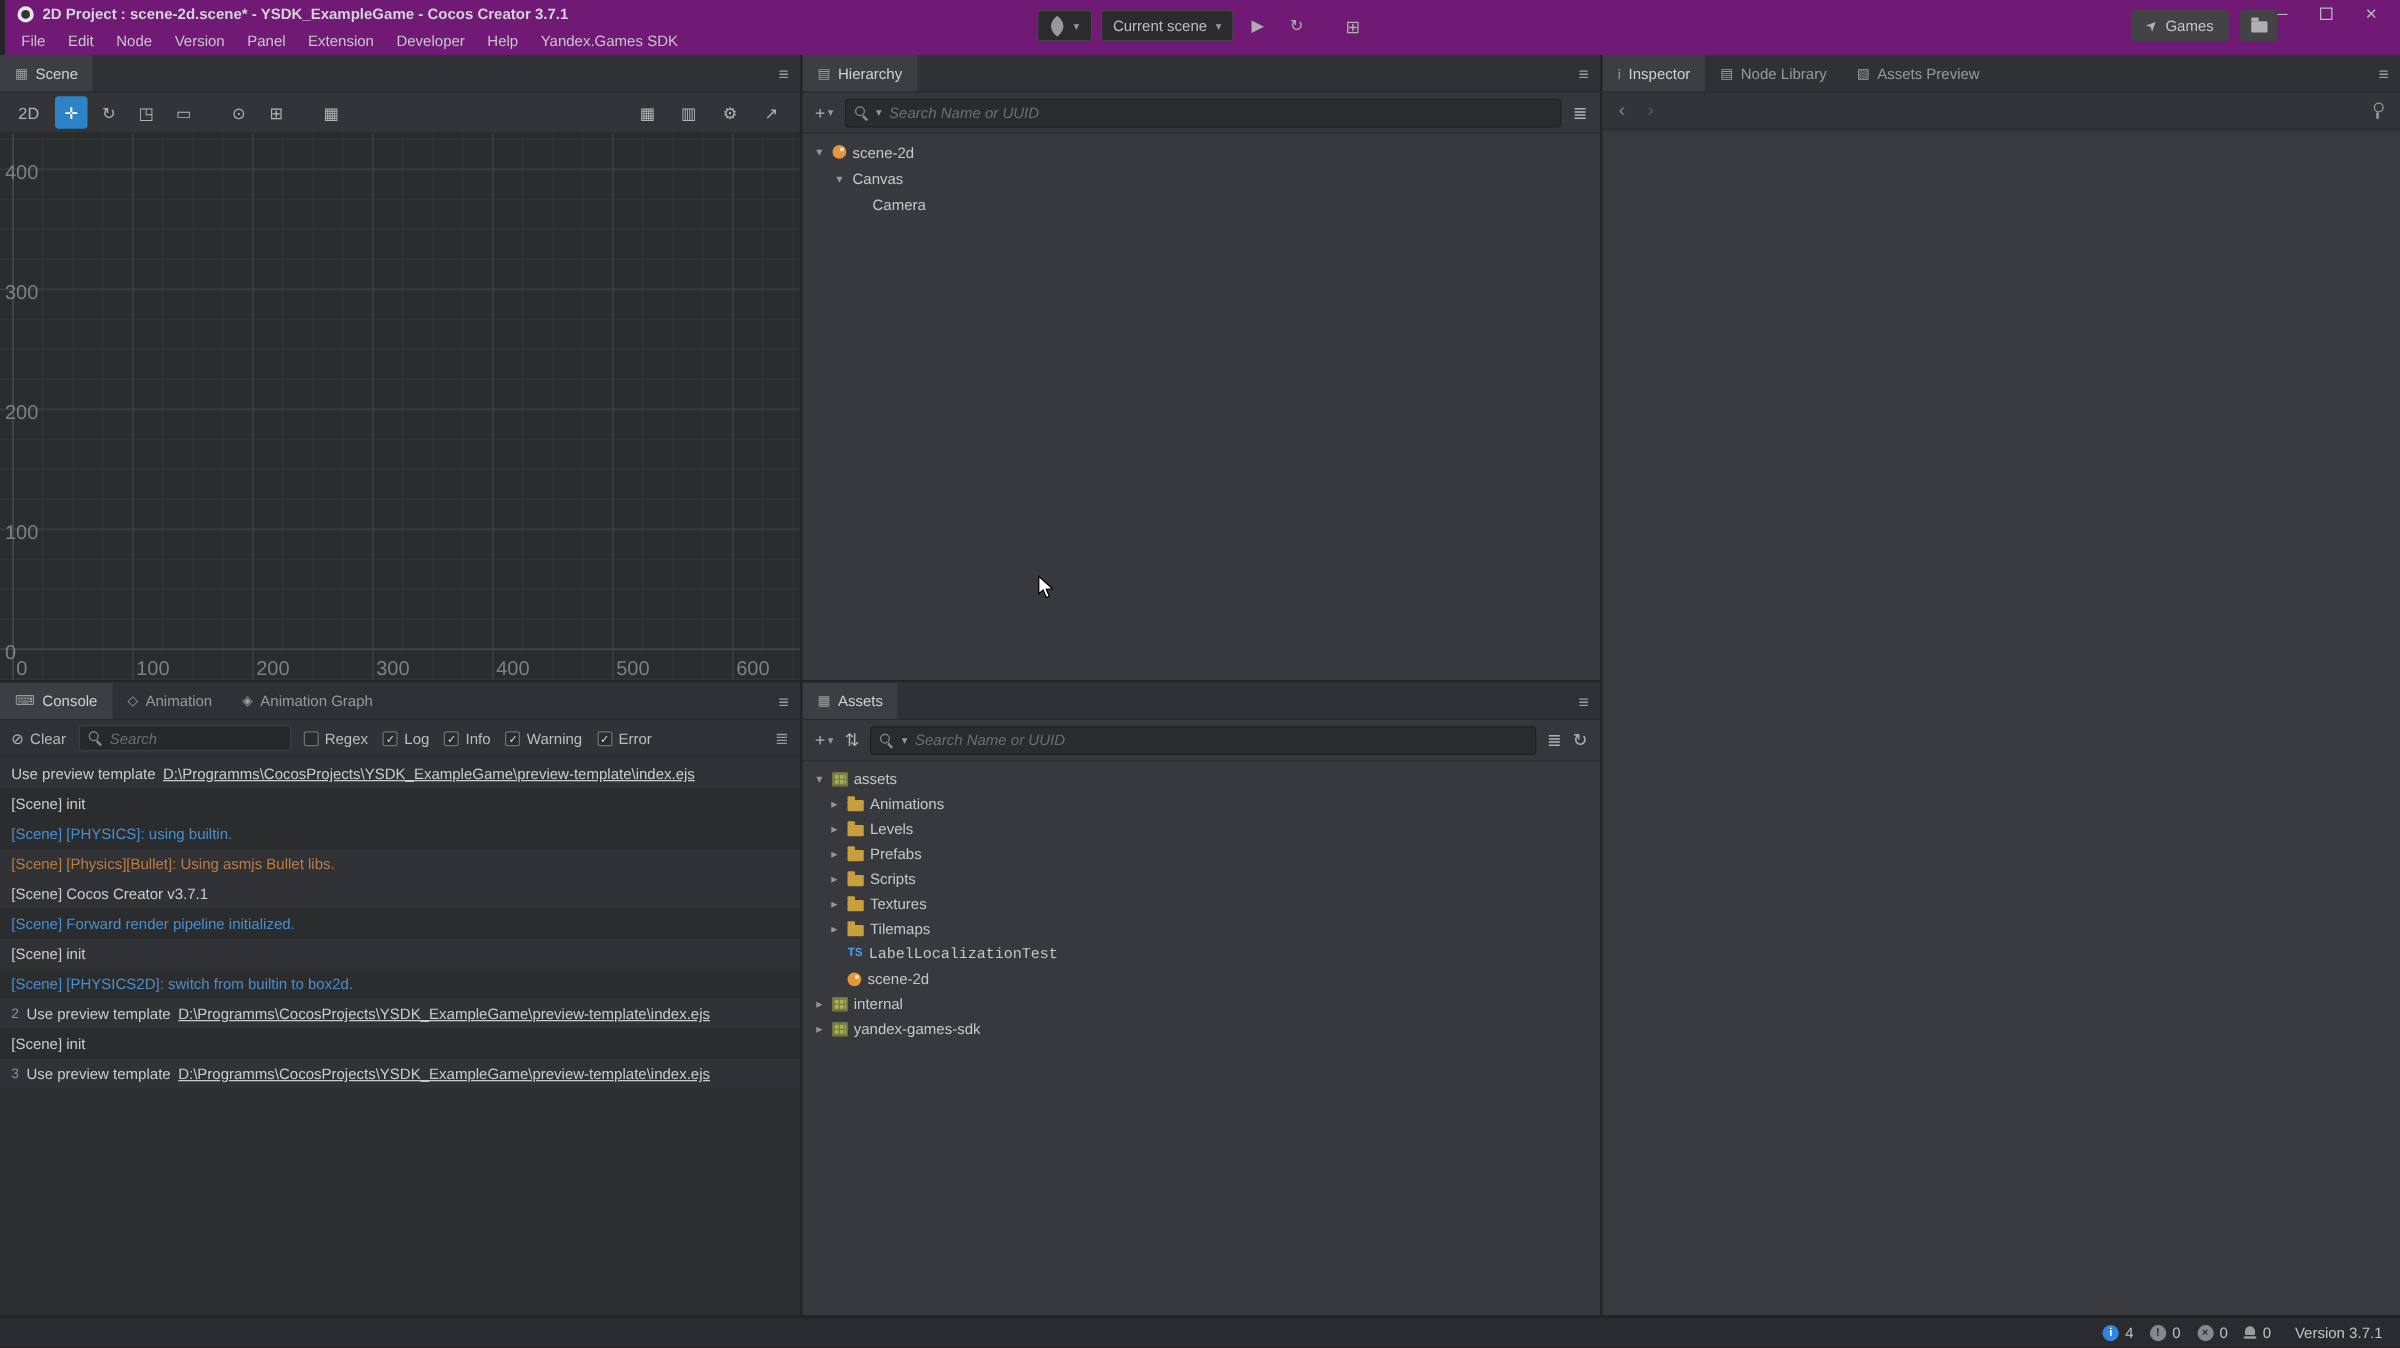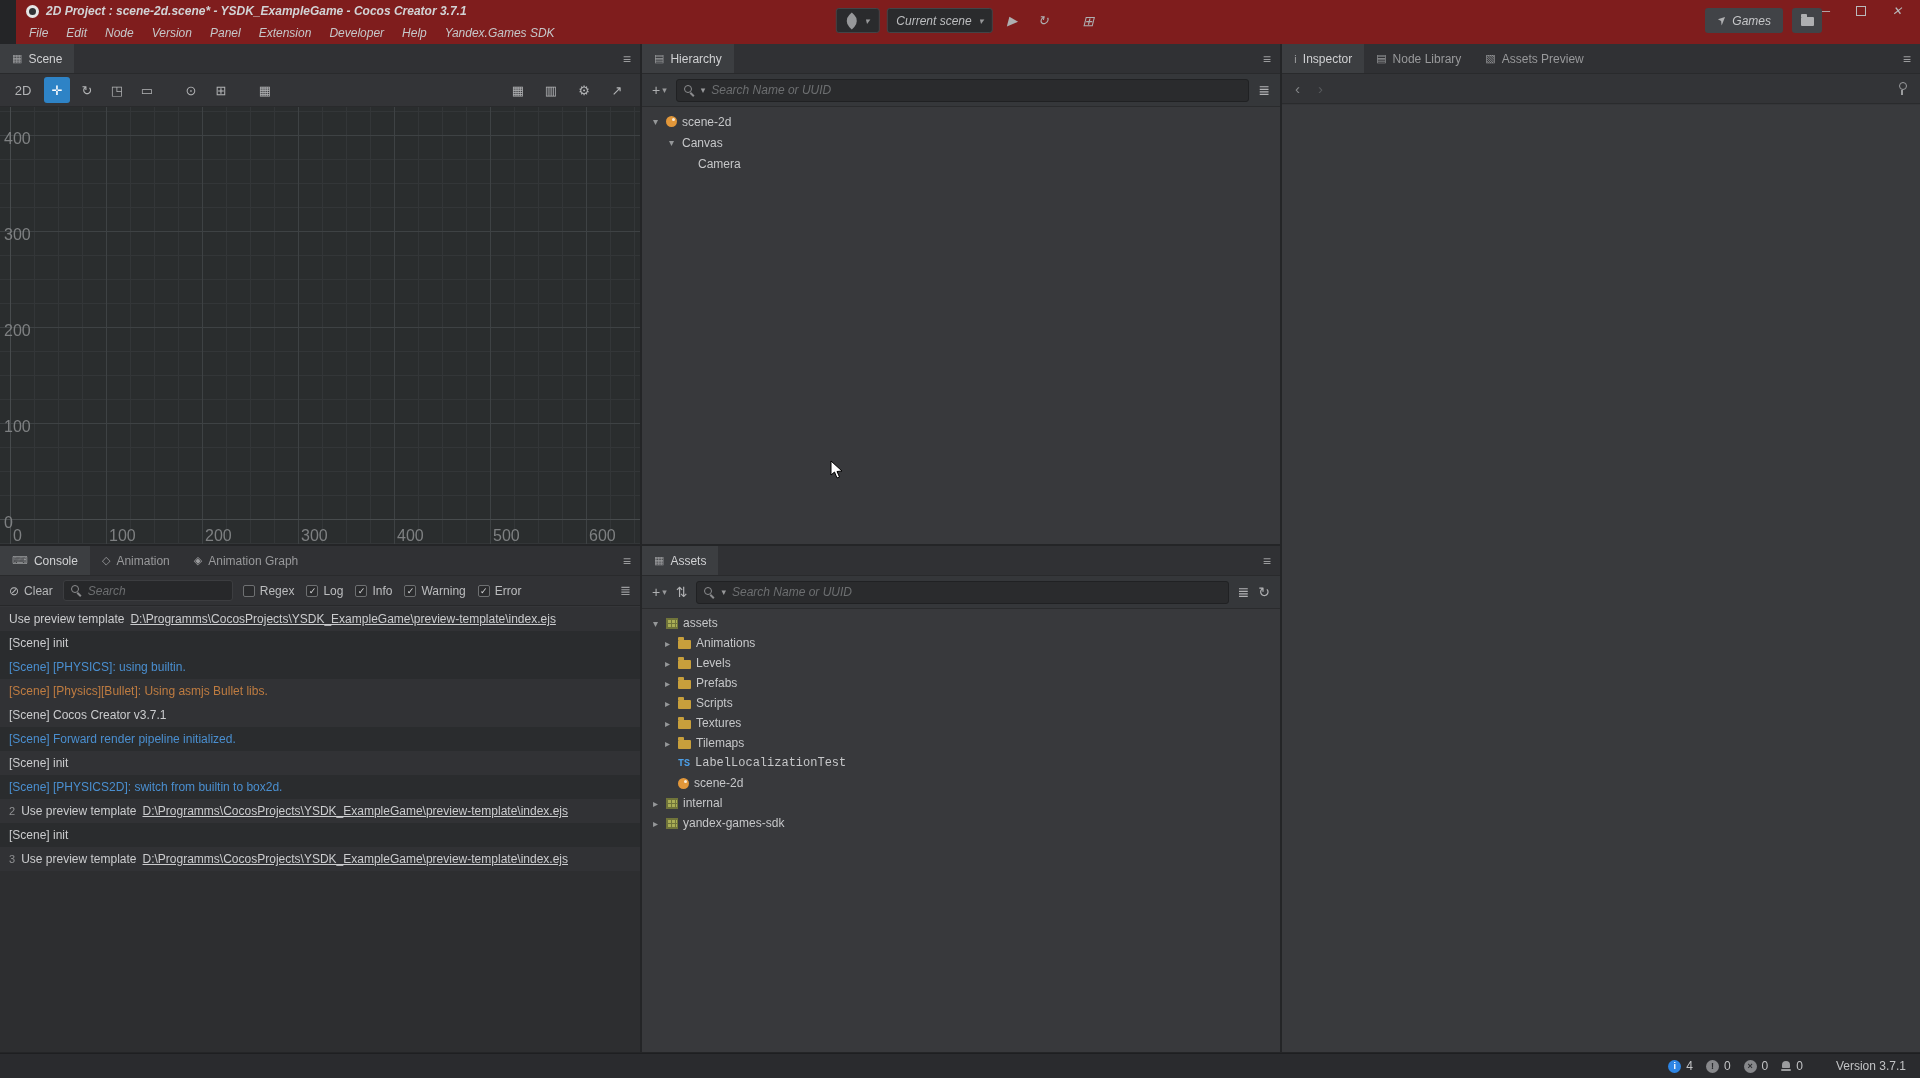--- a/index.html
+++ b/index.html
@@ -1,21 +1,21 @@
 <!DOCTYPE html>
 <html><head>
 <meta charset="utf-8">
 <style>
   *{margin:0;padding:0;box-sizing:border-box;}
   html,body{width:1920px;height:1078px;overflow:hidden;background:#242527;}
   body{font-family:"Liberation Sans",sans-serif;font-size:12px;color:#c2c3c5;user-select:none;}
   .app{position:relative;width:1920px;height:1078px;background:#242527;}
 
   
-  .topbar{position:absolute;top:0;left:16px;right:0;height:44px;background:#7f1d1d;z-index:5;font-style:italic;}
+  .topbar{position:absolute;top:0;left:4px;right:0;height:44px;background:#701a75;z-index:5;}
   .title-row{display:flex;align-items:center;height:22px;padding:0 10px;gap:7px;}
   .app-icon{width:13px;height:13px;border-radius:50%;background:#e6e6e6;position:relative;flex:none;}
   .app-icon::after{content:"";position:absolute;left:3px;top:3px;width:7px;height:7px;border-radius:50%;background:#323336;}
   .window-title{font-weight:bold;color:#d2d3d5;white-space:nowrap;}
   .window-controls{margin-left:auto;display:flex;gap:26px;padding-right:8px;color:#b9babc;align-items:center;height:22px;}
   .win-btn{font-size:12px;line-height:22px;cursor:default;}
   .win-box{width:10px;height:10px;border:1px solid #b9babc;}
   .menu-row{display:flex;height:22px;align-items:center;padding-left:4px;}
   .menu-item{padding:0 9px;line-height:22px;color:#c6c7c9;cursor:default;}
   .center-toolbar{position:absolute;left:50%;top:8px;transform:translateX(-50%);display:flex;align-items:center;gap:7px;}
@@ -113,21 +113,21 @@
 
   
   .statusbar{position:absolute;left:0;right:0;bottom:0;height:25px;background:#2a2b2e;border-top:1px solid #1e1f21;display:flex;align-items:center;justify-content:flex-end;gap:13px;padding:0 14px;color:#c2c3c5;}
   .st-item{display:flex;align-items:center;gap:5px;}
   .st-circle{width:13px;height:13px;border-radius:50%;display:flex;align-items:center;justify-content:center;font-size:9px;font-weight:bold;}
   .st-info{background:#2d85e4;color:#fff;}
   .st-warning,.st-error{background:#87888b;color:#2a2b2e;}
   .i-bell{position:relative;width:10px;height:12px;}
   .i-bell::before{content:"";position:absolute;left:1px;top:1px;width:8px;height:7px;background:#9b9c9e;border-radius:5px 5px 1px 1px;}
   .i-bell::after{content:"";position:absolute;left:0;top:9px;width:10px;height:2px;background:#9b9c9e;border-radius:1px;}
-  .version{margin-left:20px;}
+  .version{margin-left:6px;}
 
   .cursor{position:absolute;left:830px;top:460px;z-index:9;pointer-events:none;}
 </style>
 </head>
 <body>
 
 <div class="app">
 
   <div class="topbar">
     <div class="title-row">

